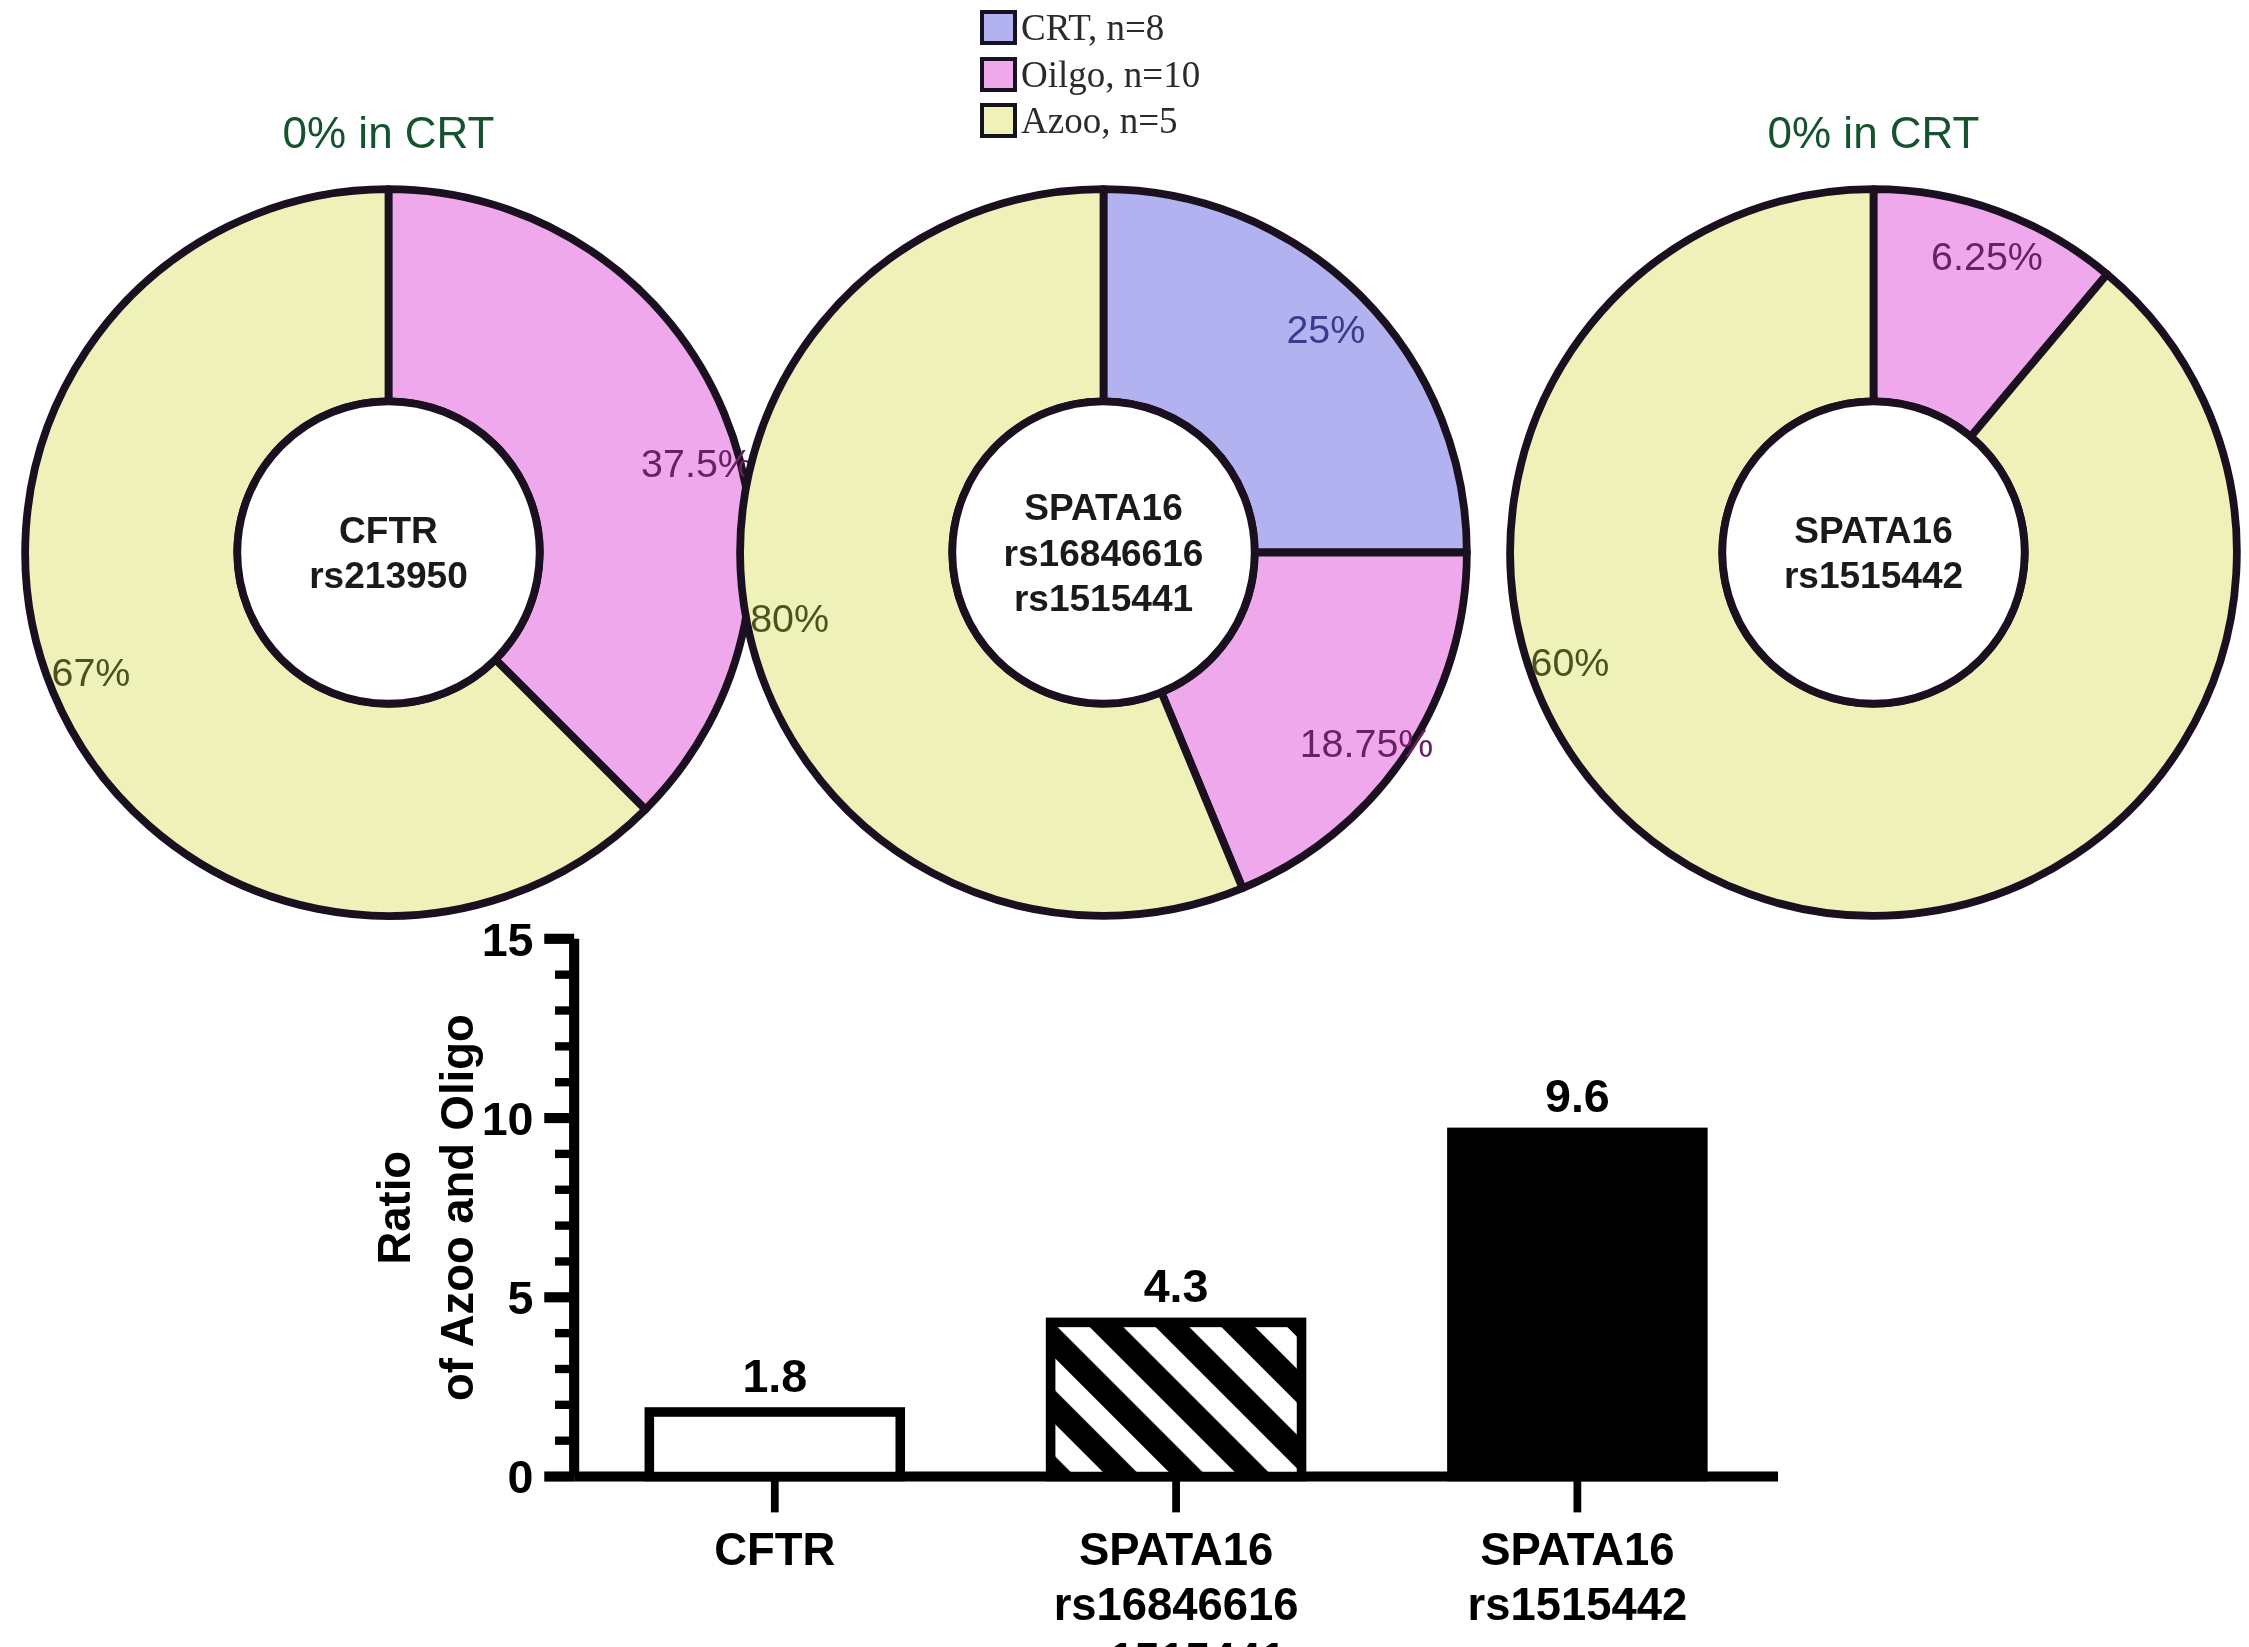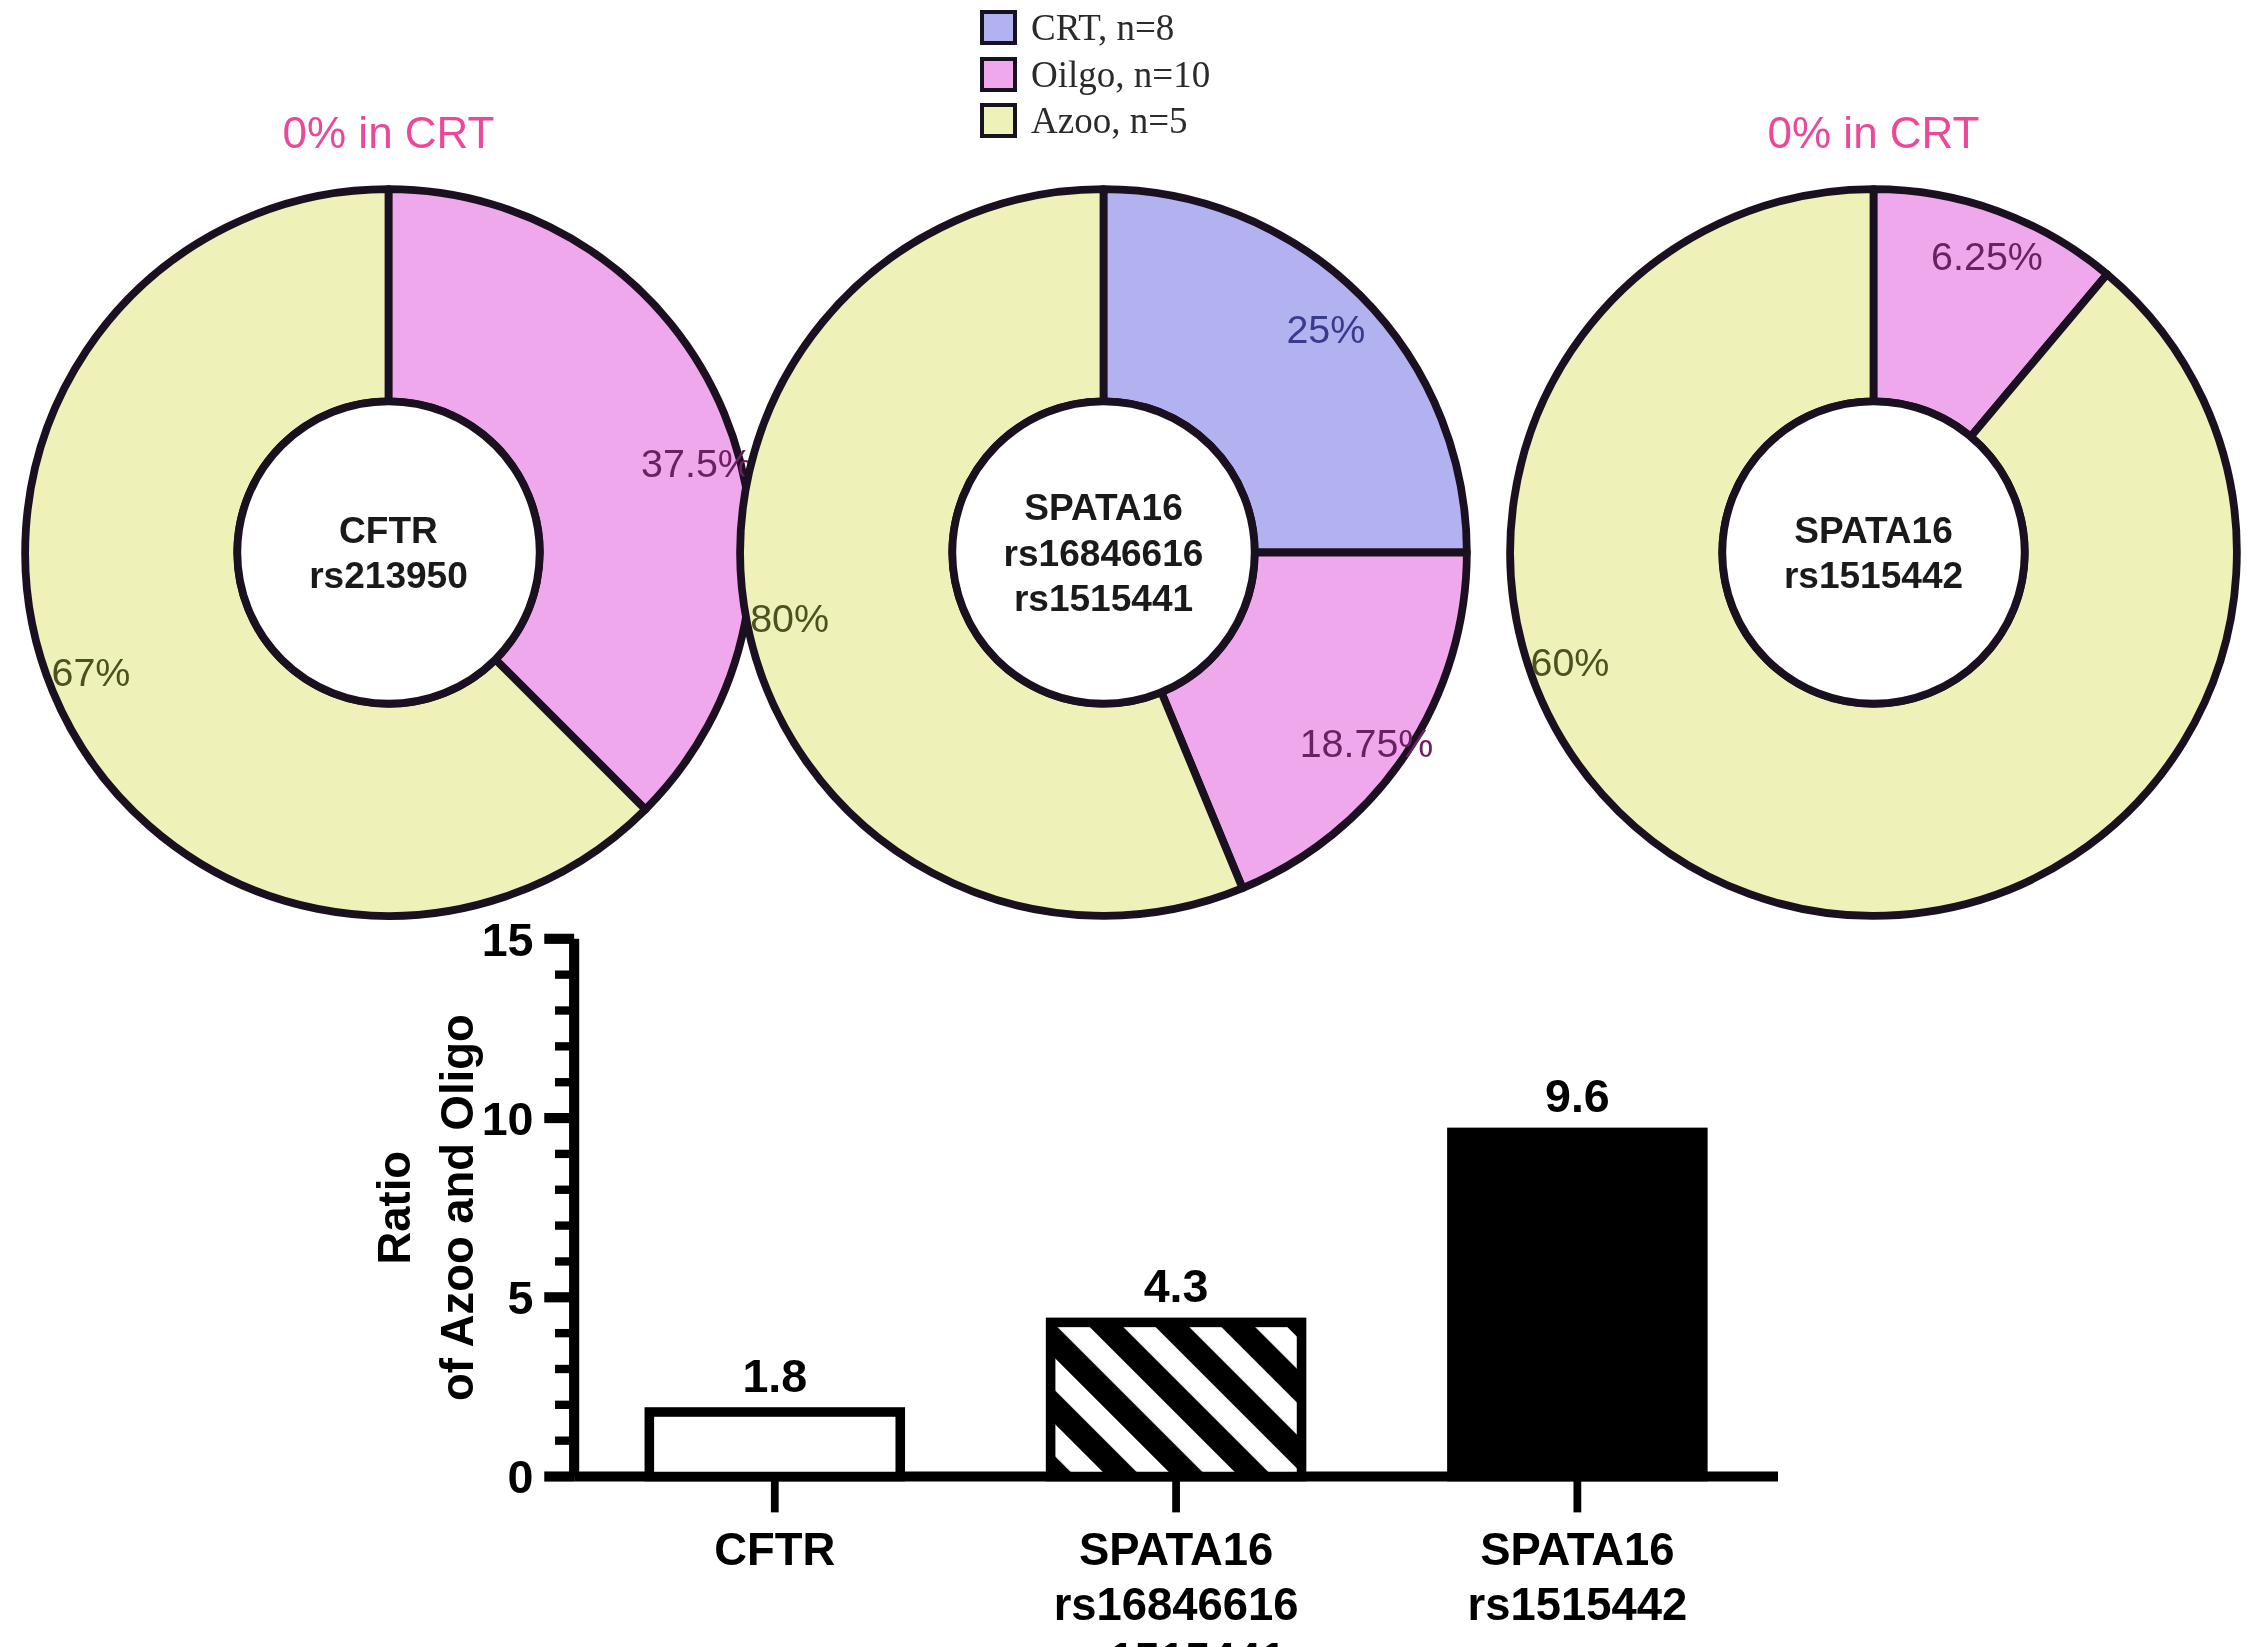--- a/index.html
+++ b/index.html
@@ -12,21 +12,21 @@
   }
   .figure{position:absolute;inset:0;}
 
   
   .legend{
     position:absolute;
     left:980px;top:8.4px;
     display:flex;flex-direction:column;
     gap:7.2px;
   }
-  .legend-row{display:flex;align-items:center;gap:14px;height:39px;}
+  .legend-row{display:flex;align-items:center;gap:4px;height:39px;}
   .legend-swatch{
     width:37px;height:35px;
     border:4.2px solid #16121f;
     box-sizing:border-box;
     flex:0 0 auto;
   }
   .legend-label{
     font-family:"Liberation Serif", serif;
     font-size:37px;
     color:#2b2b2b;
@@ -36,21 +36,21 @@
 
   
   .donut{position:absolute;}
   .donut svg{display:block;overflow:visible;}
   .donut-title{
     position:absolute;
     left:50%;
     transform:translateX(-50%);
     top:-71px;
     font-size:44px;
-    color:#ec4899;
+    color:#14532d;
     white-space:nowrap;
     font-family:"Liberation Sans", sans-serif;
   }
   .slice-label{
     font-family:"Liberation Sans", sans-serif;
     font-weight:400;
     font-size:66px;
   }
   .center-label{
     font-family:"Liberation Sans", sans-serif;

